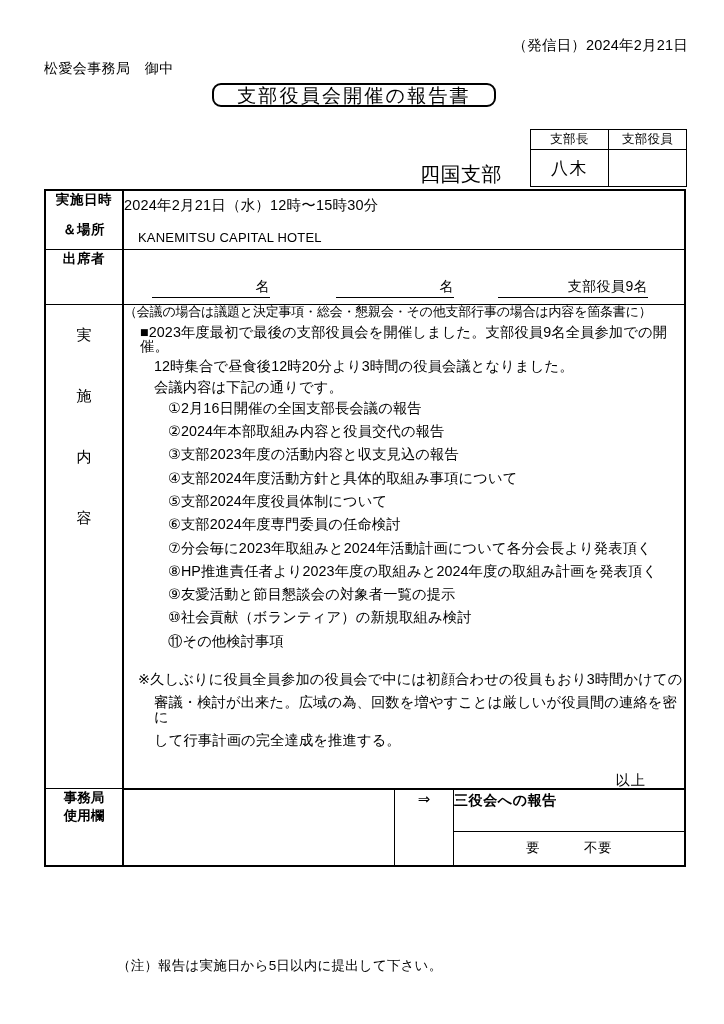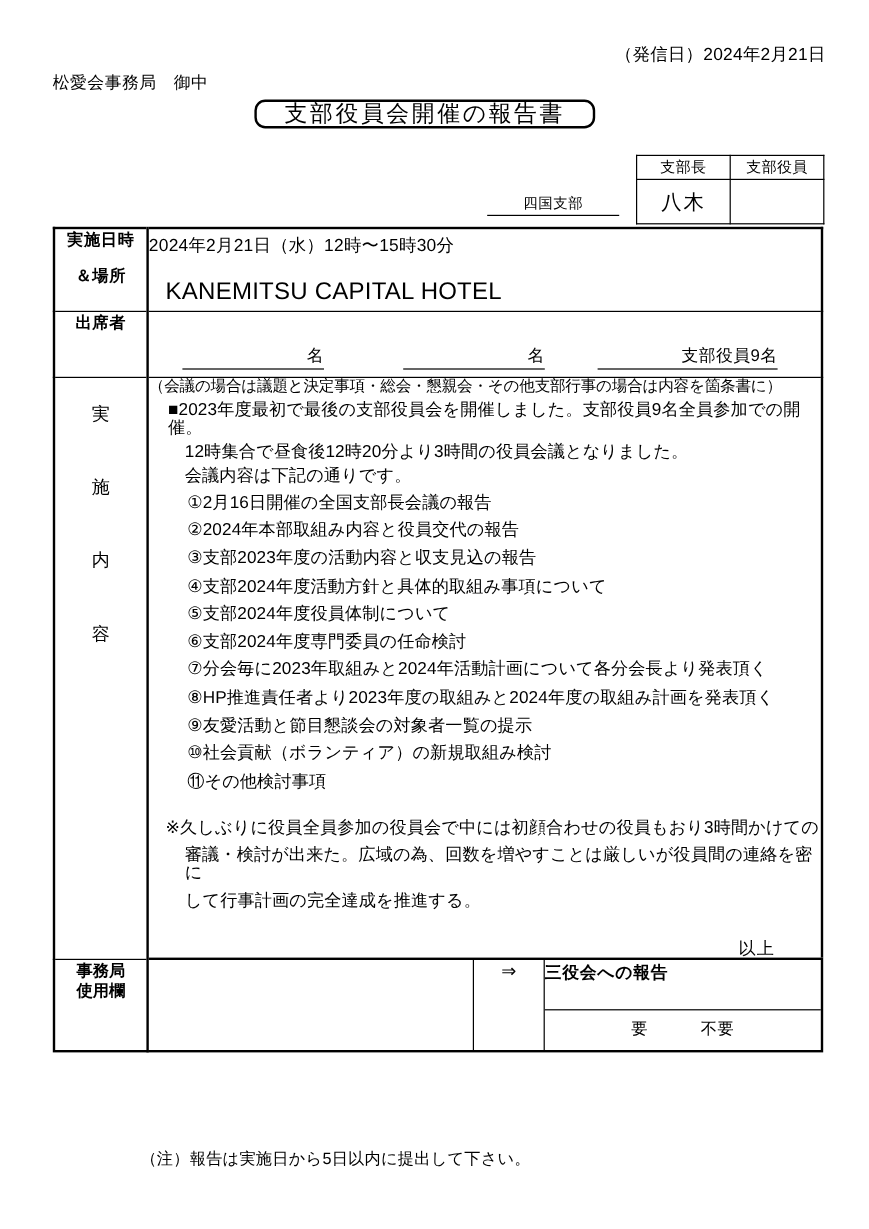--- a/index.html
+++ b/index.html
@@ -87,21 +87,21 @@
     font-size: 17px;
     letter-spacing: 1.5px;
     vertical-align: middle;
   }
 
   .branch-name {
     position: absolute;
     left: 406px;
     top: 161px;
     width: 110px;
-    font-size: 12px;
+    font-size: 20px;
     letter-spacing: 0.5px;
     text-align: center;
     border-bottom: 1.2px solid #000;
     padding-bottom: 1px;
     box-sizing: border-box;
   }
 
   
   .main-table {
     position: absolute;
@@ -172,21 +172,21 @@
     padding-left: 6px;
     letter-spacing: 0.4px;
   }
 
   .dt-line1 {
     font-size: 14.5px;
     letter-spacing: 0.2px;
     padding-top: 3px;
   }
   .dt-line2 {
-    font-size: 20px;
+    font-size: 13px;
     letter-spacing: 0.2px;
     padding-top: 12px;
     padding-left: 14px;
   }
 
   
   .attendees-row-inner {
     display: flex;
     align-items: flex-end;
     height: 54px;
@@ -224,21 +224,21 @@
   .body-cell .para.ind1 { padding-left: 16px; }
   .body-cell .para.ind2 { padding-left: 30px; }
   .body-cell .lead {
     padding-left: 30px;
     margin-bottom: 7px;
     letter-spacing: 0.1px;
   }
   .body-cell ol.agenda {
     list-style: none;
     margin: 0;
-    padding: 0 0 0 32px;
+    padding: 0 0 0 44px;
   }
   .body-cell ol.agenda li {
     margin-bottom: 9px;
     letter-spacing: 0.1px;
     white-space: nowrap;
   }
   .body-cell .summary {
     margin-top: 24px;
     padding-left: 14px;
     letter-spacing: 0.1px;

